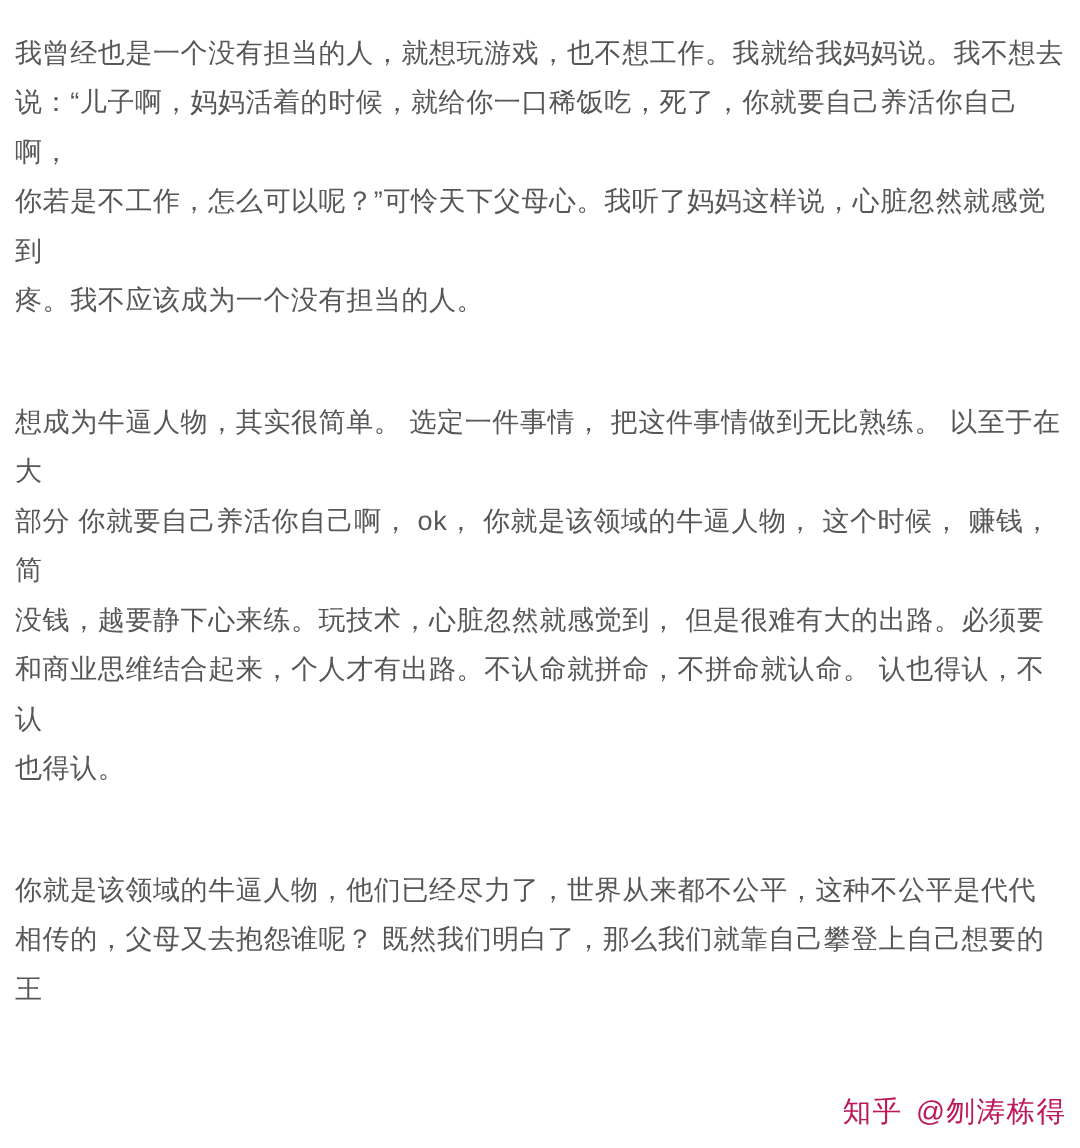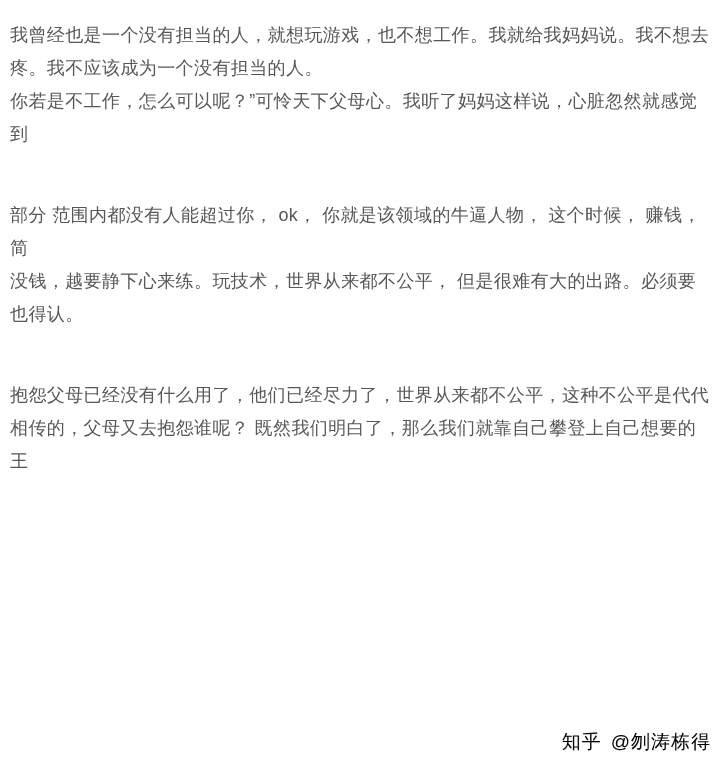--- a/index.html
+++ b/index.html
@@ -51,29 +51,32 @@
     margin-right: 9px;
   }
 </style>
 </head>
 <body style="background: rgb(255, 255, 255);">
 
 <div class="canvas">
   <article class="article" id="article" style="color: rgb(87, 87, 87);">
       <p class="para">
         <span class="line">我曾经也是一个没有担当的人，就想玩游戏，也不想工作。我就给我妈妈说。我不想去</span>
+        <span class="line">说：“儿子啊，妈妈活着的时候，就给你一口稀饭吃，死了，你就要自己养活你自己啊，</span>
+        <span class="line">你若是不工作，怎么可以呢？”可怜天下父母心。我听了妈妈这样说，心脏忽然就感觉到</span>
         <span class="line">疼。我不应该成为一个没有担当的人。</span>
-        <span class="line">你若是不工作，怎么可以呢？”可怜天下父母心。我听了妈妈这样说，心脏忽然就感觉到</span>
       </p>
       <p class="para">
-        <span class="line">部分 范围内都没有人能超过你， ok， 你就是该领域的牛逼人物， 这个时候， 赚钱， 简</span>
-        <span class="line">没钱，越要静下心来练。玩技术，世界从来都不公平， 但是很难有大的出路。必须要</span>
+        <span class="line">想成为牛逼人物，其实很简单。 选定一件事情， 把这件事情做到无比熟练。 以至于在大</span>
+        <span class="line">部分 你就要自己养活你自己啊， ok， 你就是该领域的牛逼人物， 这个时候， 赚钱， 简</span>
+        <span class="line">没钱，越要静下心来练。玩技术，心脏忽然就感觉到， 但是很难有大的出路。必须要</span>
+        <span class="line">和商业思维结合起来，个人才有出路。不认命就拼命，不拼命就认命。 认也得认，不认</span>
         <span class="line">也得认。</span>
       </p>
       <p class="para">
-        <span class="line">抱怨父母已经没有什么用了，他们已经尽力了，世界从来都不公平，这种不公平是代代</span>
+        <span class="line">你就是该领域的牛逼人物，他们已经尽力了，世界从来都不公平，这种不公平是代代</span>
         <span class="line">相传的，父母又去抱怨谁呢？ 既然我们明白了，那么我们就靠自己攀登上自己想要的王</span>
       </p>
     </article>
-  <div class="watermark" style="color: #000000;">
+  <div class="watermark" style="color: #be185d;">
     <span class="brand">知乎</span><span class="handle">@刎涛栋得</span>
   </div>
 </div>
 
 </body></html>

